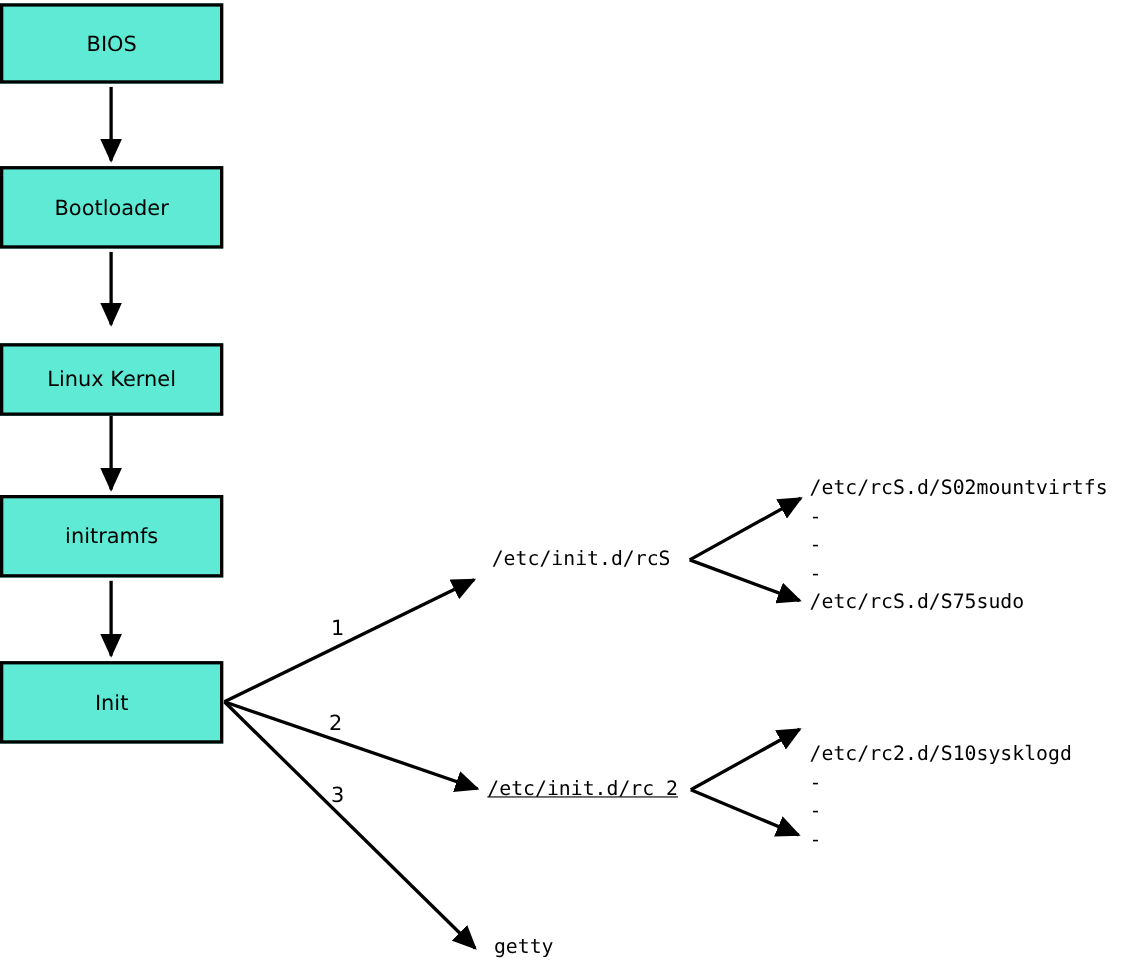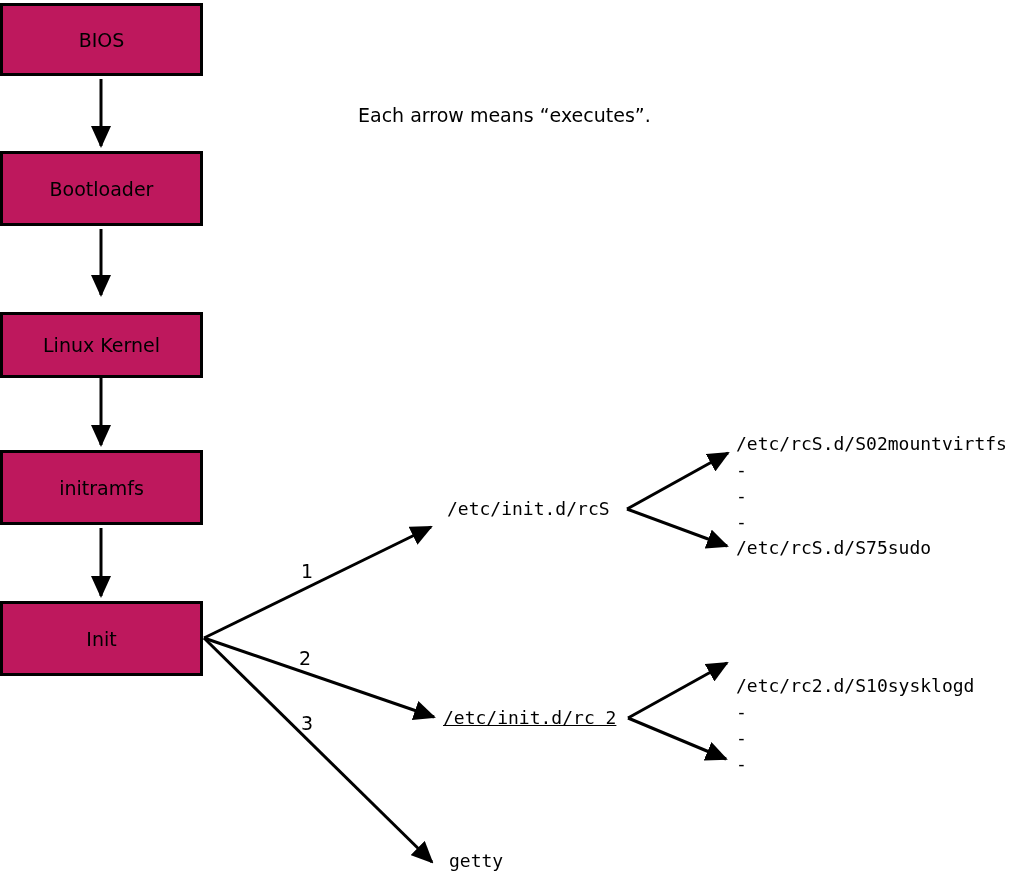--- a/index.html
+++ b/index.html
@@ -20,21 +20,21 @@
   .arrows-layer line {
     stroke: #000000;
     stroke-width: 3;
   }
   .box {
     position: absolute;
     left: 0;
     width: 203px;
     box-sizing: border-box;
     border: 3px solid #000000;
-    background: #be185d;
+    background: #5eead4;
     display: flex;
     align-items: center;
     justify-content: center;
     font-size: 19px;
     white-space: nowrap;
   }
   .box-bios       { top: 3px;   height: 73px; }
   .box-bootloader { top: 151px; height: 75px; }
   .box-kernel     { top: 312px; height: 66px; }
   .box-initramfs  { top: 450px; height: 75px; }
@@ -104,21 +104,20 @@
   <div class="box box-kernel">
     <span>Linux Kernel</span>
   </div>
   <div class="box box-initramfs">
     <span>initramfs</span>
   </div>
   <div class="box box-init">
     <span>Init</span>
   </div>
 
-  <div class="note">Each arrow means “executes”.</div>
 
   <div class="num num-1">1</div>
   <div class="num num-2">2</div>
   <div class="num num-3">3</div>
 
   <div class="mono target target-rcs">/etc/init.d/rcS</div>
   <div class="mono target target-rc2">/etc/init.d/rc 2</div>
   <div class="mono target target-getty">getty</div>
 
   <div class="mono childcol childcol-rcs">

